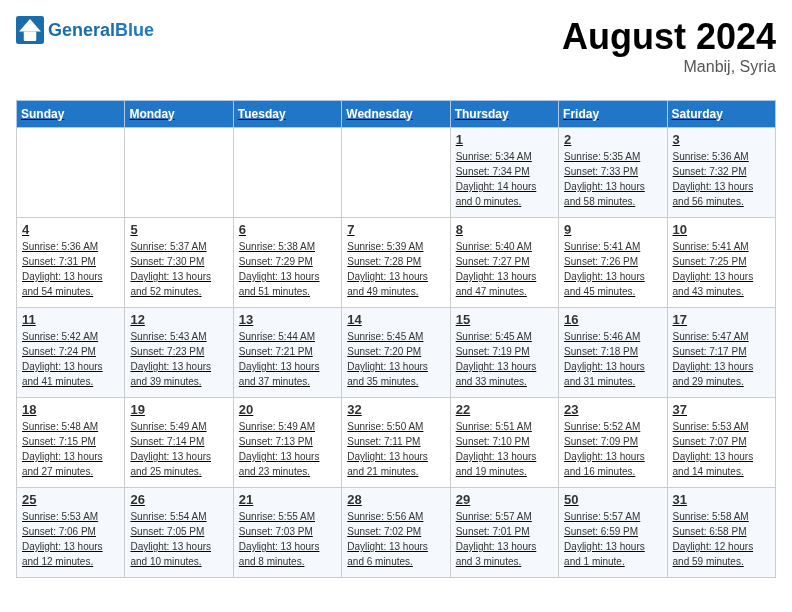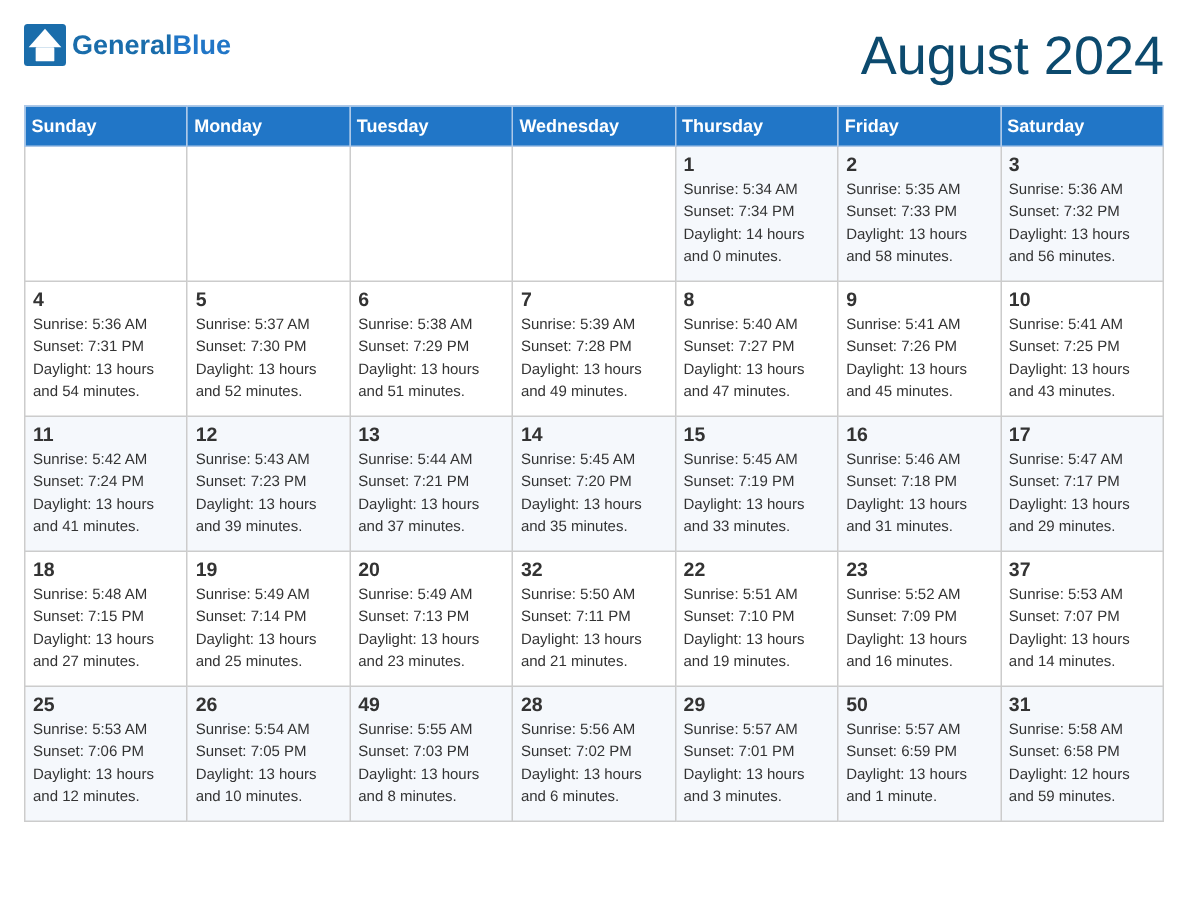--- a/index.html
+++ b/index.html
@@ -7,47 +7,48 @@
       font-family: Arial, sans-serif;
       background: #fff;
       width: 792px;
       min-height: 612px;
       padding: 16px;
     }
     .header {
       display: flex;
       justify-content: space-between;
       align-items: flex-start;
-      margin-bottom: 12px;
+      margin-bottom: 24px;
     }
     .logo {
       display: flex;
       align-items: center;
       gap: 4px;
     }
     .logo-icon {
       width: 28px;
       height: 28px;
     }
     .title-block {
       text-align: right;
     }
     .month-year {
       font-size: 36px;
-      font-weight: normal;
-      color: #0c4a6e;
+      font-weight: bold;
+      color: #000000;
     }
     .location {
       font-size: 16px;
       color: #555;
     }
     table {
       width: 100%;
       border-collapse: collapse;
       table-layout: fixed;
+      text-decoration: underline;
     }
     thead tr th {
       background-color: #2176c7;
       color: #fff;
       font-size: 12px;
       font-weight: bold;
       padding: 6px 4px;
       text-align: left;
       border: 1px solid #adc8e8;
     }
@@ -89,20 +90,21 @@
       <rect x="10" y="20" width="16" height="12" rx="1" fill="#fff"></rect>
     </svg>
     <div>
       <span style="font-size:18px; font-weight:bold; color:#333;">
         <span style="color:#1a6dab;">General</span><span style="color:#2176c7;">Blue</span>
       </span>
     </div>
   </div>
   <div class="title-block">
     <div class="month-year">August 2024</div>
+    <div class="location">Manbij, Syria</div>
   </div>
 </div>
 
 <table>
   <thead>
     <tr>
     <th>Sunday</th>
         <th>Monday</th>
         <th>Tuesday</th>
         <th>Wednesday</th>
@@ -223,21 +225,21 @@
       <tr>
         <td>
           <div class="day-num">25</div>
           <div class="day-info">Sunrise: 5:53 AM<br>Sunset: 7:06 PM<br>Daylight: 13 hours and 12 minutes.</div>
         </td>
         <td>
           <div class="day-num">26</div>
           <div class="day-info">Sunrise: 5:54 AM<br>Sunset: 7:05 PM<br>Daylight: 13 hours and 10 minutes.</div>
         </td>
         <td>
-          <div class="day-num">49</div>
+          <div class="day-num">21</div>
           <div class="day-info">Sunrise: 5:55 AM<br>Sunset: 7:03 PM<br>Daylight: 13 hours and 8 minutes.</div>
         </td>
         <td>
           <div class="day-num">28</div>
           <div class="day-info">Sunrise: 5:56 AM<br>Sunset: 7:02 PM<br>Daylight: 13 hours and 6 minutes.</div>
         </td>
         <td>
           <div class="day-num">29</div>
           <div class="day-info">Sunrise: 5:57 AM<br>Sunset: 7:01 PM<br>Daylight: 13 hours and 3 minutes.</div>
         </td>

